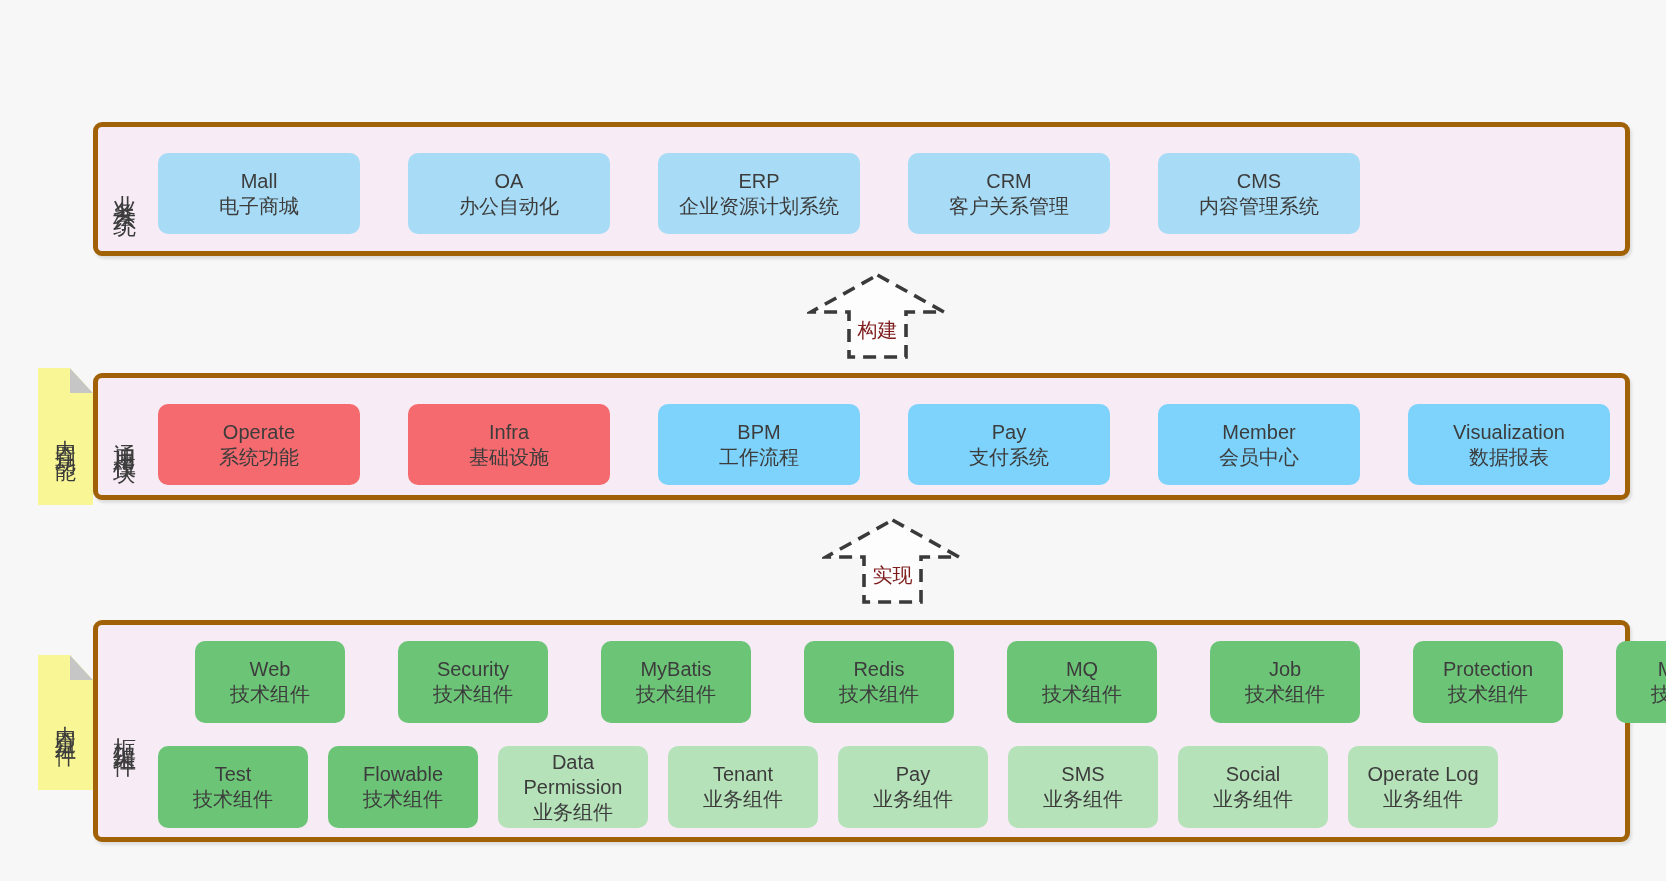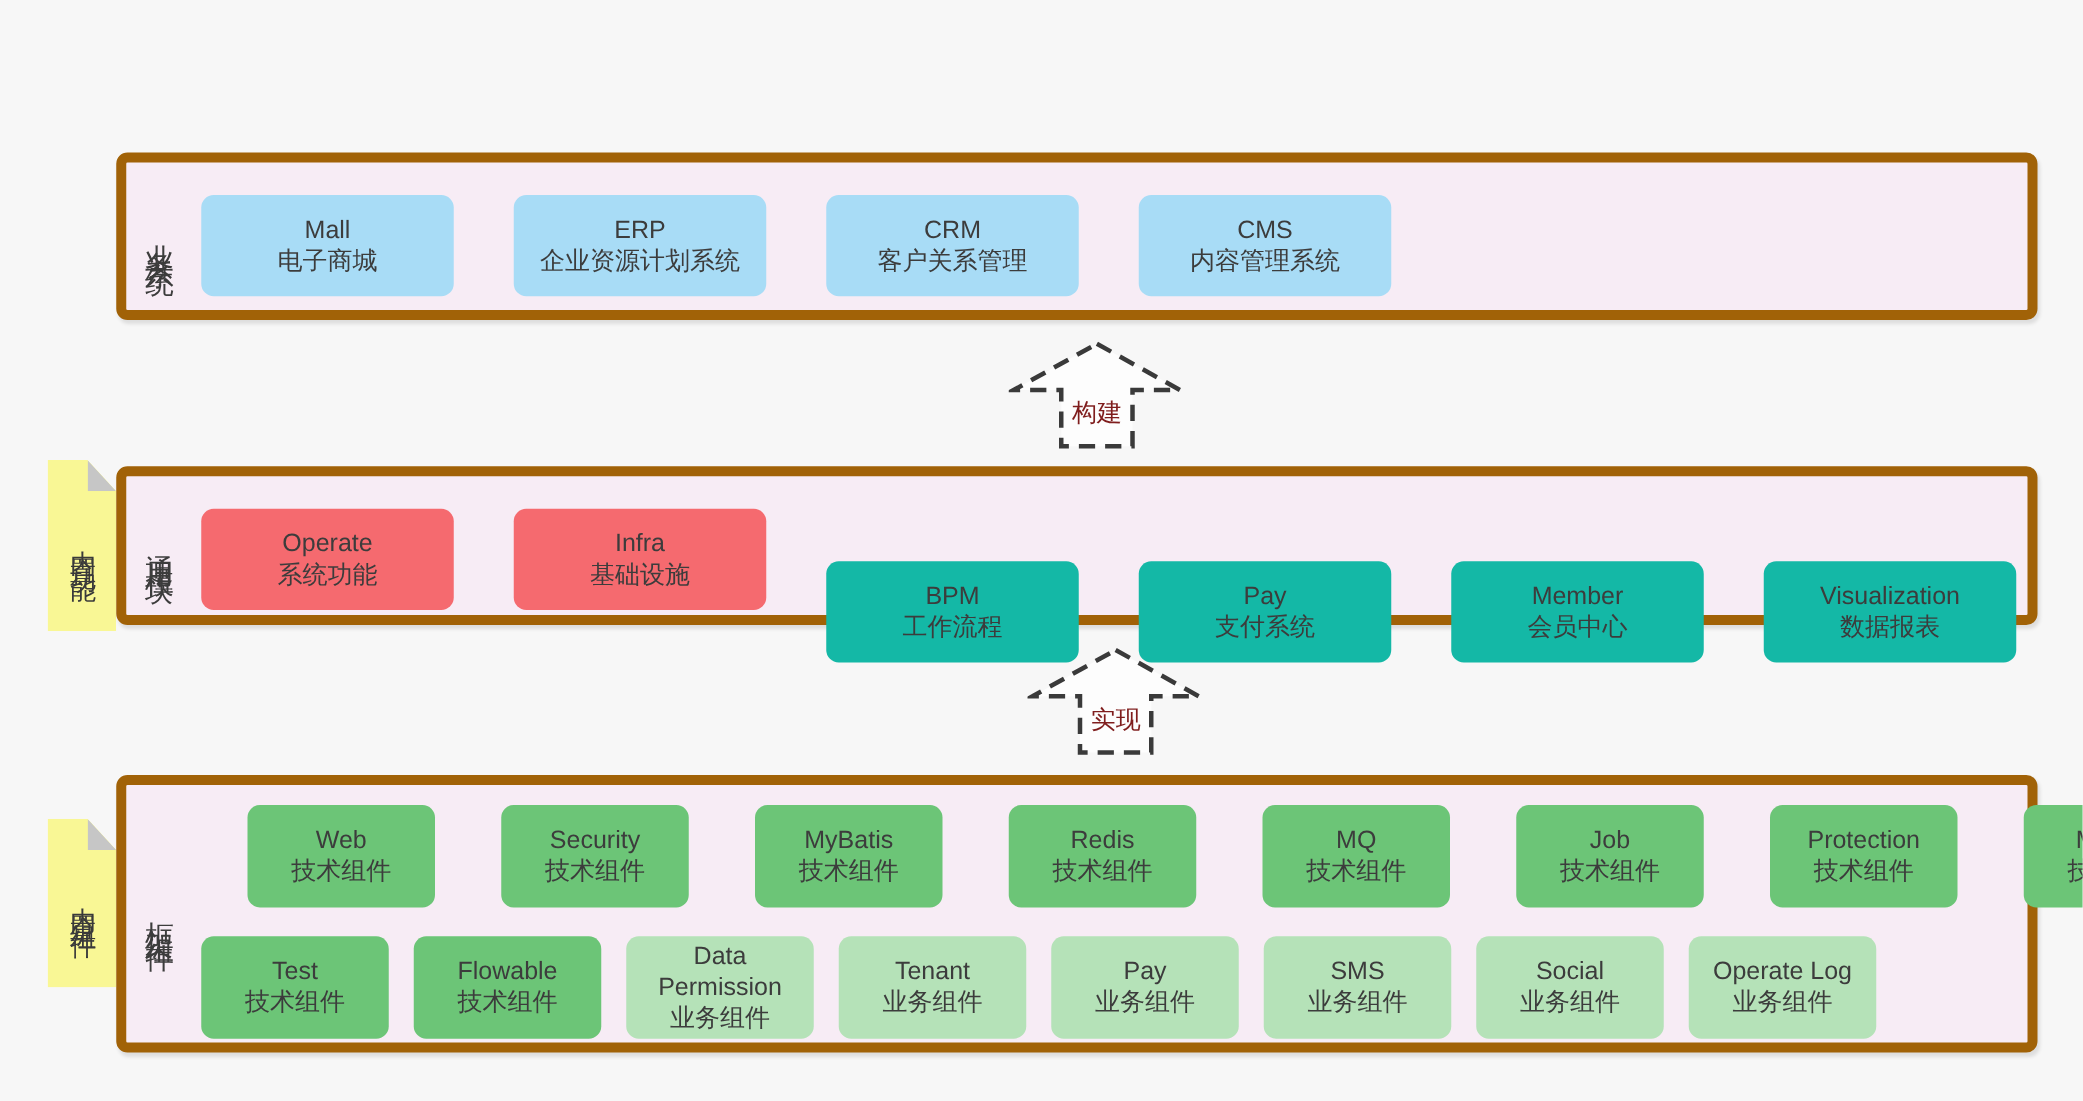--- a/index.html
+++ b/index.html
@@ -9,21 +9,21 @@
     font-family:"Liberation Sans","DejaVu Sans",sans-serif;
     color:#3c3c3c;
     overflow:hidden;
   }
   .canvas{position:relative;width:1666px;height:881px;}
 
   
   .layer{
     position:absolute;left:93px;width:1537px;
     background:#f7ecf5;
-    border:8px solid #a16207;border-radius:9px;
+    border:5px solid #a16207;border-radius:9px;
     box-sizing:border-box;
     box-shadow:2px 3px 3px rgba(0,0,0,0.10);
   }
   #layer-business{top:122px;height:134px;}
   #layer-modules{top:373px;height:127px;}
   #layer-components{top:620px;height:222px;}
 
   .vlabel{
     position:absolute;left:12px;top:50%;
     transform:translateY(-50%);
@@ -41,21 +41,21 @@
   .box{
     display:flex;flex-direction:column;align-items:center;justify-content:center;
     border-radius:10px;text-align:center;
     font-size:20px;line-height:25px;
     box-sizing:border-box;padding:4px 8px;
   }
   .row6 .box{flex:0 0 202px;height:81px;}
   .row8a .box,.row8b .box{flex:0 0 150px;height:82px;}
   .box.blue{background:#a8dcf6;}
   .box.red{background:#f56a6f;}
-  .box.pink{background:#14b8a6;margin-top:42px;}
+  .box.pink{background:#7dd3fc;}
   .box.green{background:#6cc577;}
   .box.lightgreen{background:#b5e2b8;}
   .box-title,.box-subtitle{width:100%;}
 
   
   .sticky{
     position:absolute;left:38px;width:55px;background:#f9f795;
     clip-path:polygon(0 0,calc(100% - 23px) 0,100% 25px,100% 100%,0 100%);
   }
   #sticky-modules{top:368px;height:137px;}
@@ -87,20 +87,24 @@
 <div class="canvas">
 
   <section class="layer" id="layer-business">
     <div class="vlabel">业务系统</div>
     <div class="row row6">
         <div class="box blue">
           <div class="box-title">Mall</div>
           <div class="box-subtitle">电子商城</div>
         </div>
         <div class="box blue">
+          <div class="box-title">OA</div>
+          <div class="box-subtitle">办公自动化</div>
+        </div>
+        <div class="box blue">
           <div class="box-title">ERP</div>
           <div class="box-subtitle">企业资源计划系统</div>
         </div>
         <div class="box blue">
           <div class="box-title">CRM</div>
           <div class="box-subtitle">客户关系管理</div>
         </div>
         <div class="box blue">
           <div class="box-title">CMS</div>
           <div class="box-subtitle">内容管理系统</div>

